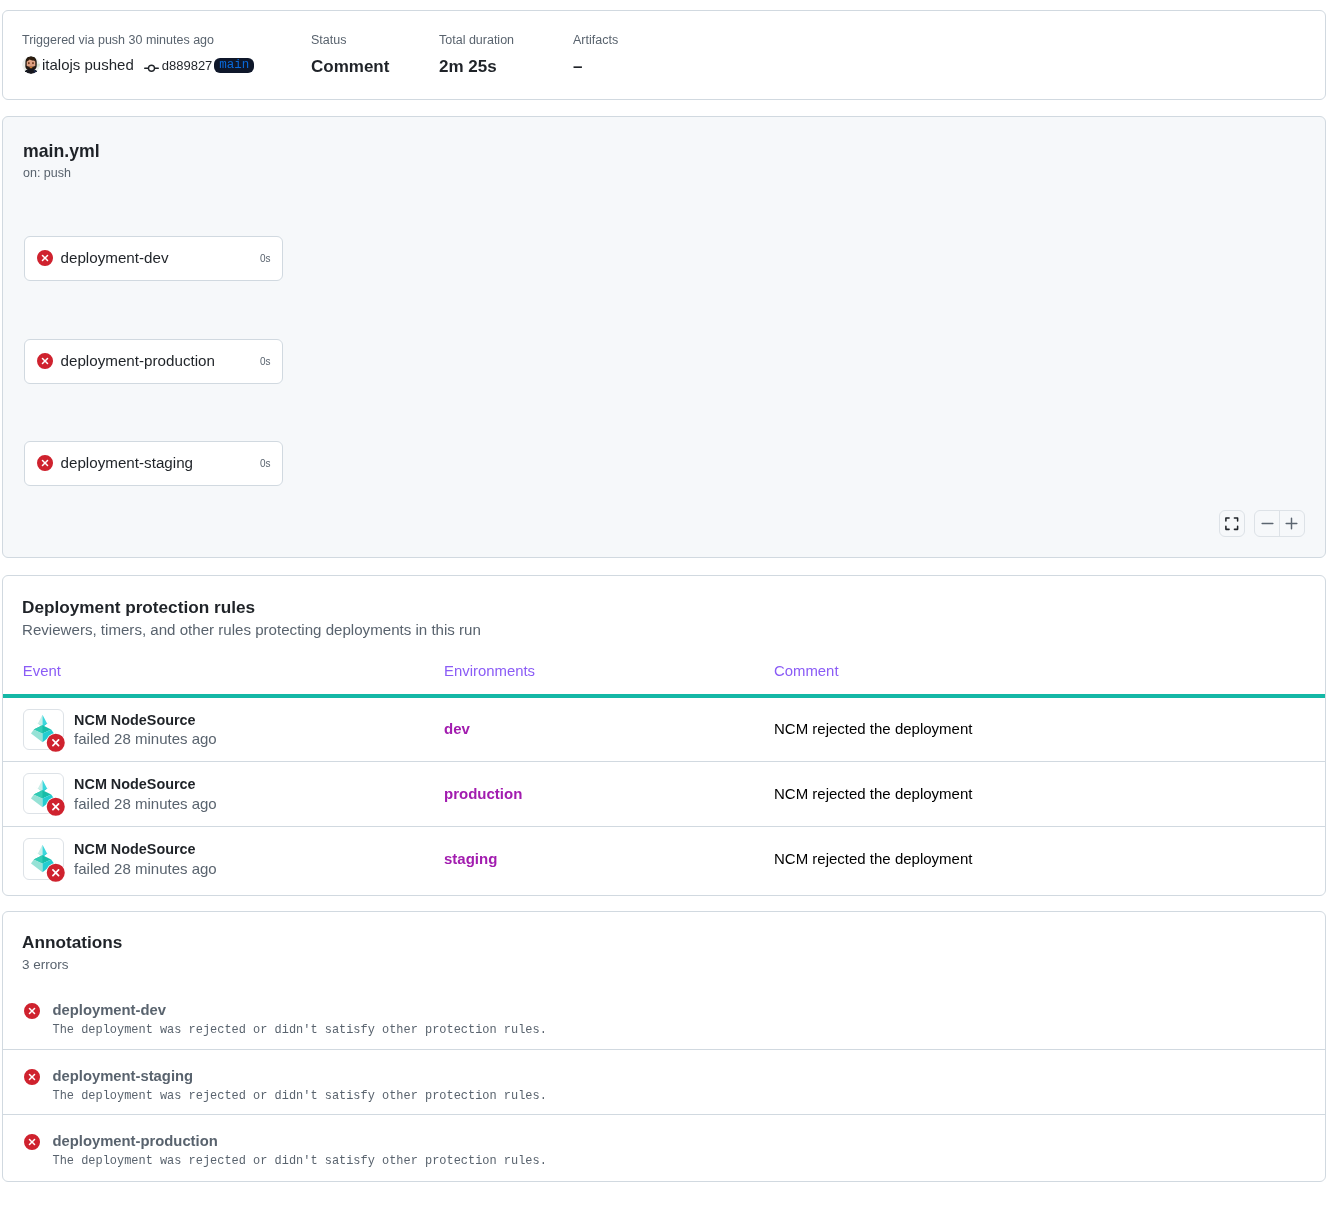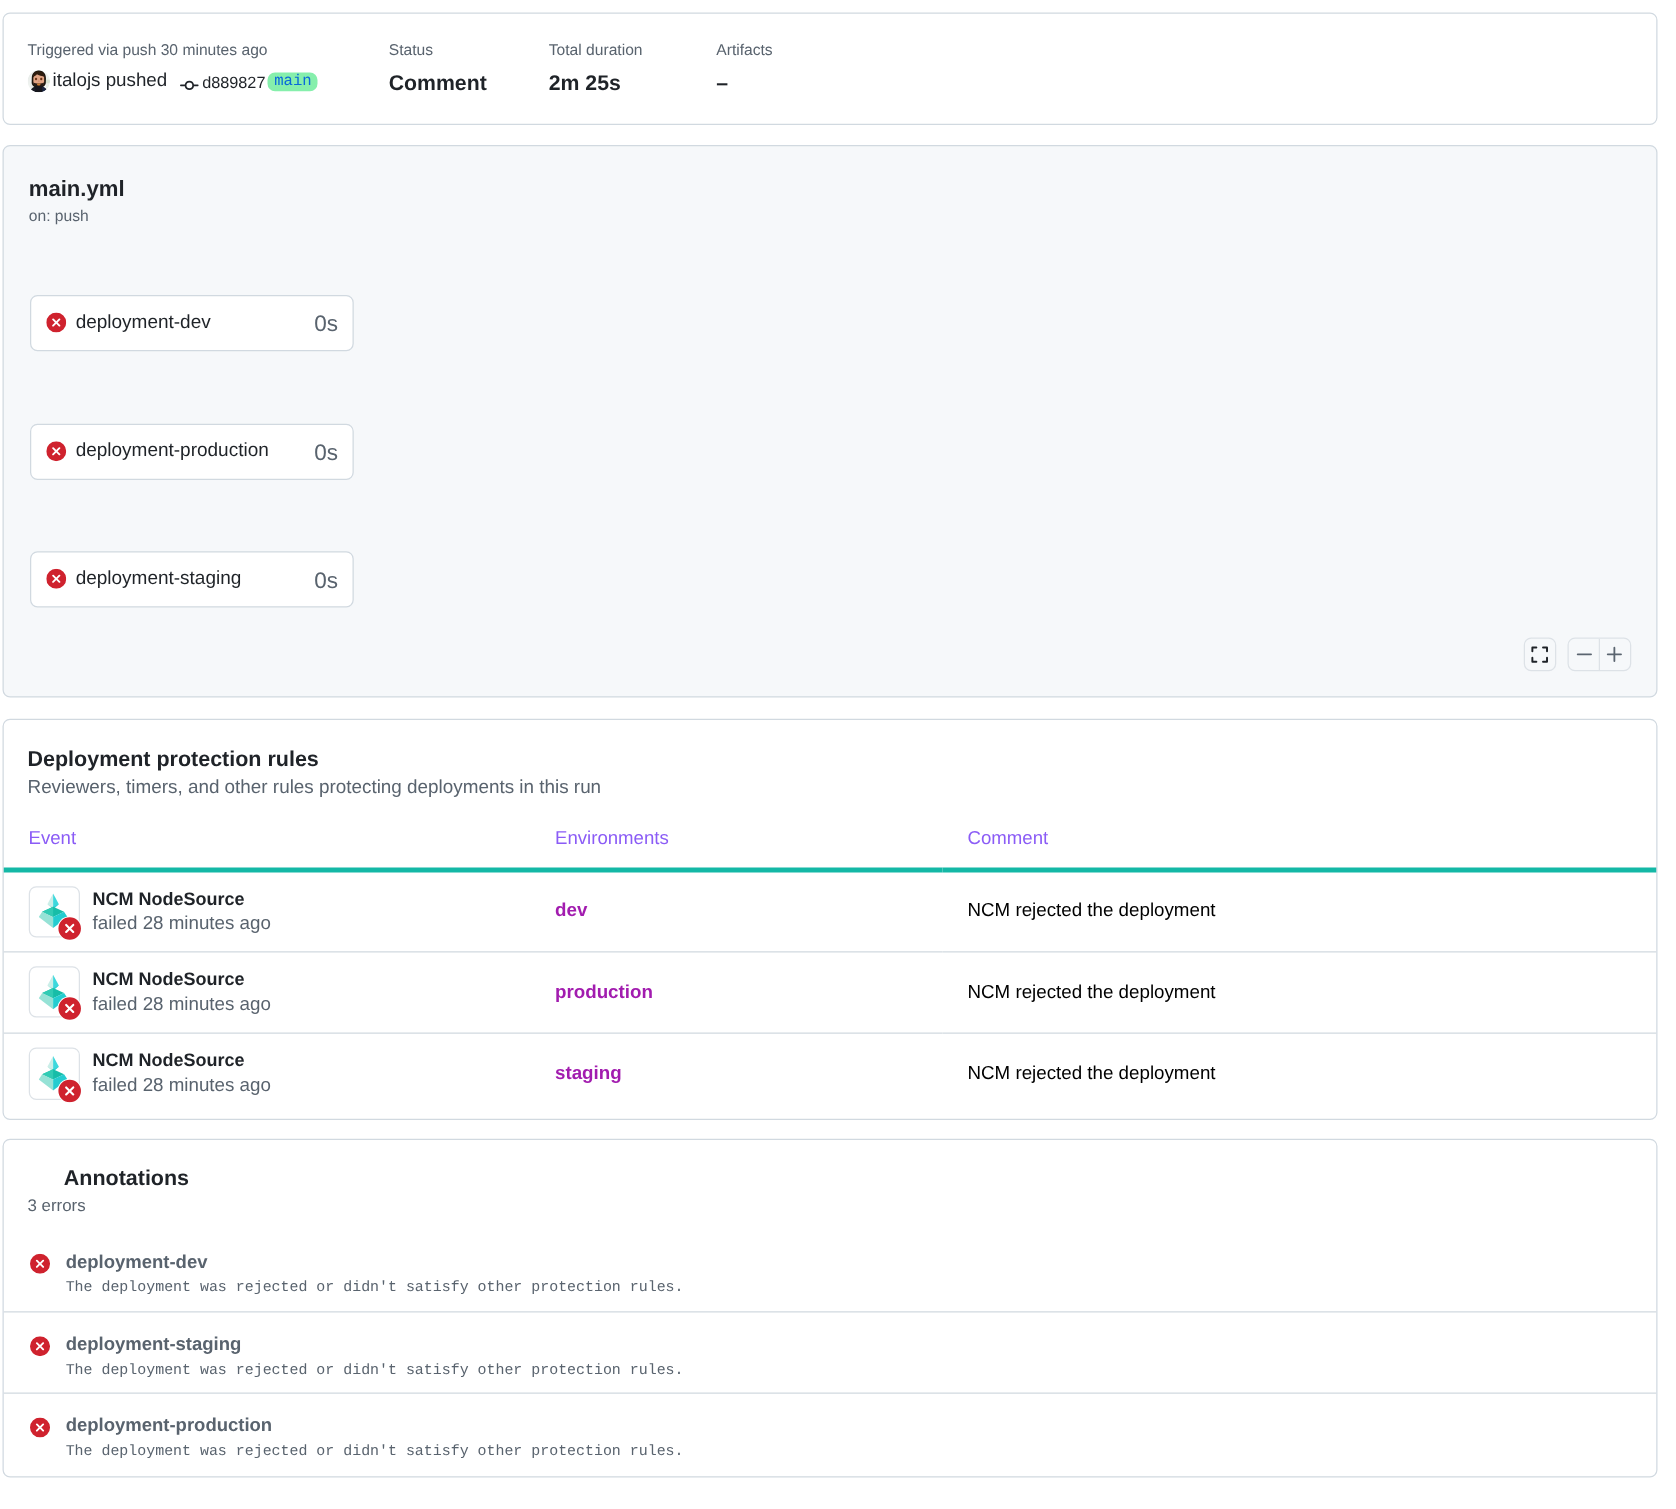--- a/index.html
+++ b/index.html
@@ -32,39 +32,39 @@
   .sum-trigger { width: 289px; }
   .sum-status { width: 128px; }
   .sum-duration { width: 134px; }
   .trigger-line { display: flex; align-items: center; }
   .avatar { width: 18px; height: 18px; border-radius: 50%; overflow: hidden; display:block; }
   .pusher { font-size: 15px; font-weight: 400; color: #1f2328; margin-left: 2px; line-height: 20px; }
   .commit-icon { margin-left: 10px; display: flex; align-items: center; position: relative; top: 3px; }
   .commit-sha { font-size: 13px; color: #1f2328; margin-left: 3px; }
   .branch-badge {
     margin-left: 2px;
-    background: #86efac; color: #0969da;
+    background: #0f172a; color: #0969da;
     font-family: "Liberation Mono", monospace;
     font-size: 12.5px; line-height: 15.3px;
     padding: 0 5px; border-radius: 6px; position: relative; top: 0.8px;
   }
 
   
   #graph-card { top: 116px; height: 442px; background: #f6f8fa; }
   .wf-title { position:absolute; left: 20px; top: 22px; font-size: 17.7px; font-weight: 700; color: #1f2328; line-height: 24px; }
   .wf-sub { position:absolute; left: 20px; top: 47px; font-size: 12.5px; color: #59636e; line-height: 18px; }
 
   .job-node {
     position: absolute; left: 20.5px; width: 259px; height: 45.5px;
     background: #ffffff; border: 1px solid #d1d9e0; border-radius: 6px;
     display: flex; align-items: center; padding: 0 12px 0 12px;
   }
   .job-node > span:first-child { display:flex; width:16px; height:16px; }
   .job-name { font-size: 15.2px; color: #1f2328; margin-left: 8px; flex: 1; line-height: 20px; }
-  .job-time { font-size: 18px; color: #59636e; line-height: 18px; position: relative; top: 1px; right: -1px; }
+  .job-time { font-size: 10px; color: #59636e; line-height: 18px; position: relative; top: 1px; right: -1px; }
 
   .zoom-controls { position: absolute; right: 20.5px; bottom: 20px; display: flex; align-items: flex-start; gap: 9px; }
   .zc-btn {
     width: 26px; height: 27.5px; border: 1px solid #dde2e7; border-radius: 6px;
     background: #f6f8fa; display: flex; align-items: center; justify-content: center;
   }
   .zc-group { display: flex; border: 1px solid #dde2e7; border-radius: 6px; background: #f6f8fa; height: 27.5px; }
   .zc-group > div { width: 24.2px; height: 25.5px; display:flex; align-items:center; justify-content:center; }
   .zc-group > div + div { border-left: 1px solid #dde2e7; }
 
@@ -91,21 +91,21 @@
   .app-icon .badge { position: absolute; right: -1.8px; bottom: -2.5px; display:flex; }
   .event-text { margin-left: 10px; position: relative; top: -3.5px; }
   .event-name { font-size: 14.4px; font-weight: 700; color: #1f2328; line-height: 16px; display:block; position:relative; top:3px; }
   .event-when { font-size: 15px; color: #59636e; line-height: 18px; display:block; position:relative; top:5.5px; }
   .env-name { font-size: 15px; font-weight: 700; color: #a21caf; }
   .comment-text { font-size: 15px; color: #000000; }
 
   
   #annotations-card { top: 911px; height: 271px; }
   .ann-head { padding: 18px 0 8px 19px; }
-  .ann-title { font-size: 17.2px; font-weight: 700; color: #1f2328; line-height: 24px; margin-left: 29px; }
+  .ann-title { font-size: 17.2px; font-weight: 700; color: #1f2328; line-height: 24px; }
   .ann-count { font-size: 13.5px; color: #59636e; line-height: 22px; }
   .ann-row { display: flex; align-items: flex-start; height: 65px; padding: 16px 0 0 20.5px; border-top: 1px solid #d1d9e0; }
   .ann-row:first-of-type { border-top: none; }
   .ann-row > span:first-child { display:flex; width:16px; height:16px; flex:none; margin-top: 2.5px; }
   .ann-body { margin-left: 13px; }
   .ann-name { font-size: 14.8px; font-weight: 700; color: #59636e; line-height: 20px; }
   .ann-msg { font-family: "Liberation Mono", monospace; font-size: 11.95px; color: #59636e; line-height: 21px; }
 </style>
 </head>
 <body>

